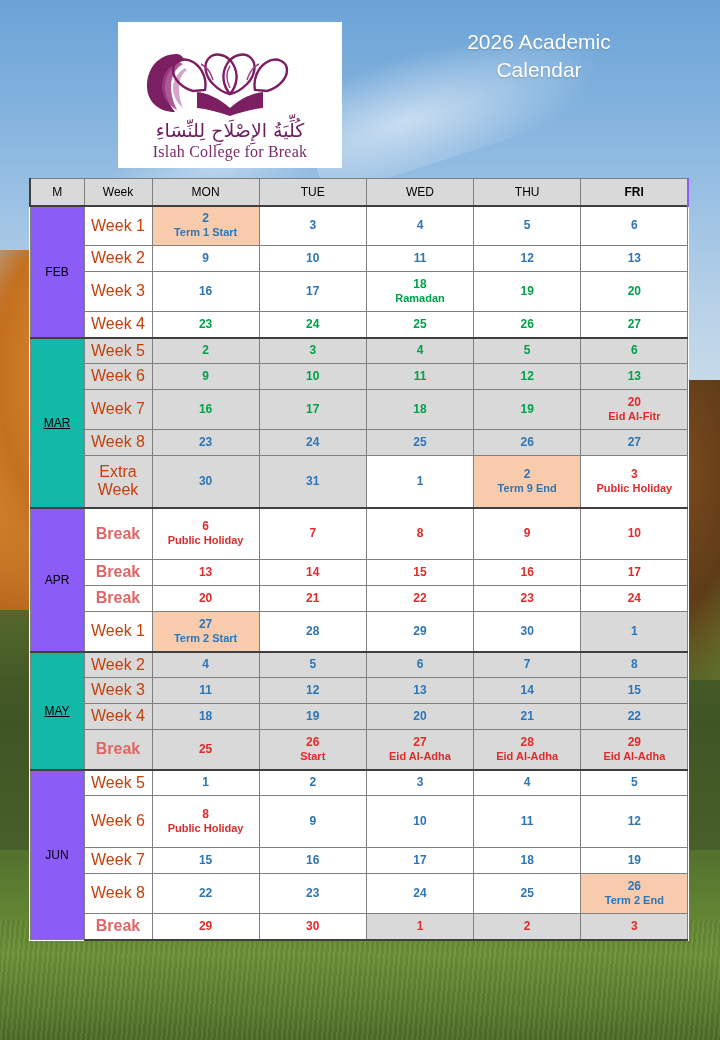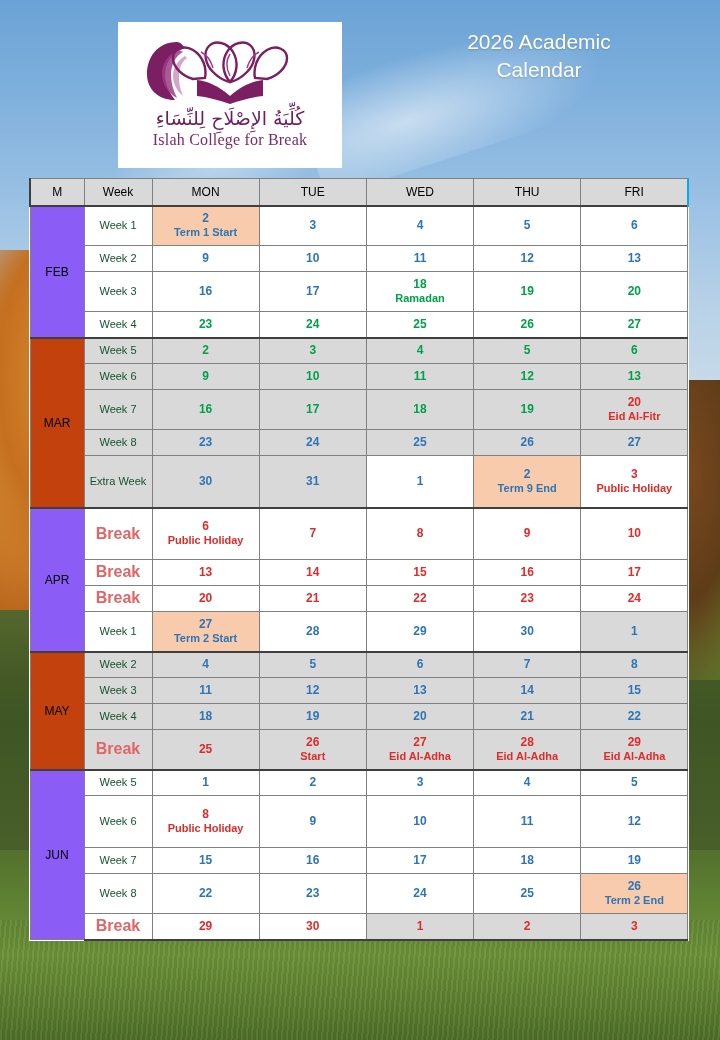--- a/index.html
+++ b/index.html
@@ -66,21 +66,21 @@
   }
 
   
   #header {
     position:absolute; left:0; top:0; width:720px; height:178px; z-index:2;
   }
   #logo-box {
     position:absolute; left:118px; top:22px; width:224px; height:146px;
     background:#ffffff;
     display:flex; flex-direction:column; align-items:center; justify-content:flex-start;
-    padding-top:12px;
+    padding-top:24px;
   }
   #logo-art { width:190px; height:72px; display:block; }
   #logo-arabic {
     font-family:"DejaVu Sans", sans-serif;
     font-size:19px; color:#6d1e5f; direction:rtl; margin-top:2px; line-height:1.1;
     white-space:nowrap;
   }
   #logo-en {
     font-family:"Liberation Serif", serif;
     font-size:16px; color:#7b2a6b; margin-top:2px; letter-spacing:.2px;
@@ -108,30 +108,30 @@
     text-align:center; vertical-align:middle;
     padding:1px 2px;
     background-clip:padding-box;
   }
   thead th {
     background:#D9D9D9; color:#000000;
     font-weight:400; font-size:12px; height:27px;
     border-top:2px solid #3f3f3f; border-bottom:2px solid #3f3f3f;
   }
   thead th:first-child { border-left:2px solid #3f3f3f; }
-  thead th:last-child  { border-right:2px solid #0ea5e9; }
+  thead th:last-child  { border-right:2px solid #8b5cf6;font-weight:bold; }
 
   td.month {
     font-size:12px; color:#000; background:#8b5cf6;
     border-left:2px solid #3f3f3f;
   }
-  td.month.shade { background:#c2410c; }
+  td.month.shade { background:#14b8a6;text-decoration:underline; }
 
   td.wk {
-    font-size:11px; color:#14532d; line-height:1.15;
+    font-size:16px; color:#c2410c; line-height:1.15;
   }
   td.wk.break-lbl { color:#E06666; font-weight:700; font-size:16px; }
 
   td.day { font-weight:700; line-height:1.25; font-size:12px; }
   td.day .dnum  { display:block; }
   td.day .dnote { display:block; font-size:11px; }
 
   
   .t-blue  { color:#2E75B6; }
   .t-green { color:#00A14B; }

